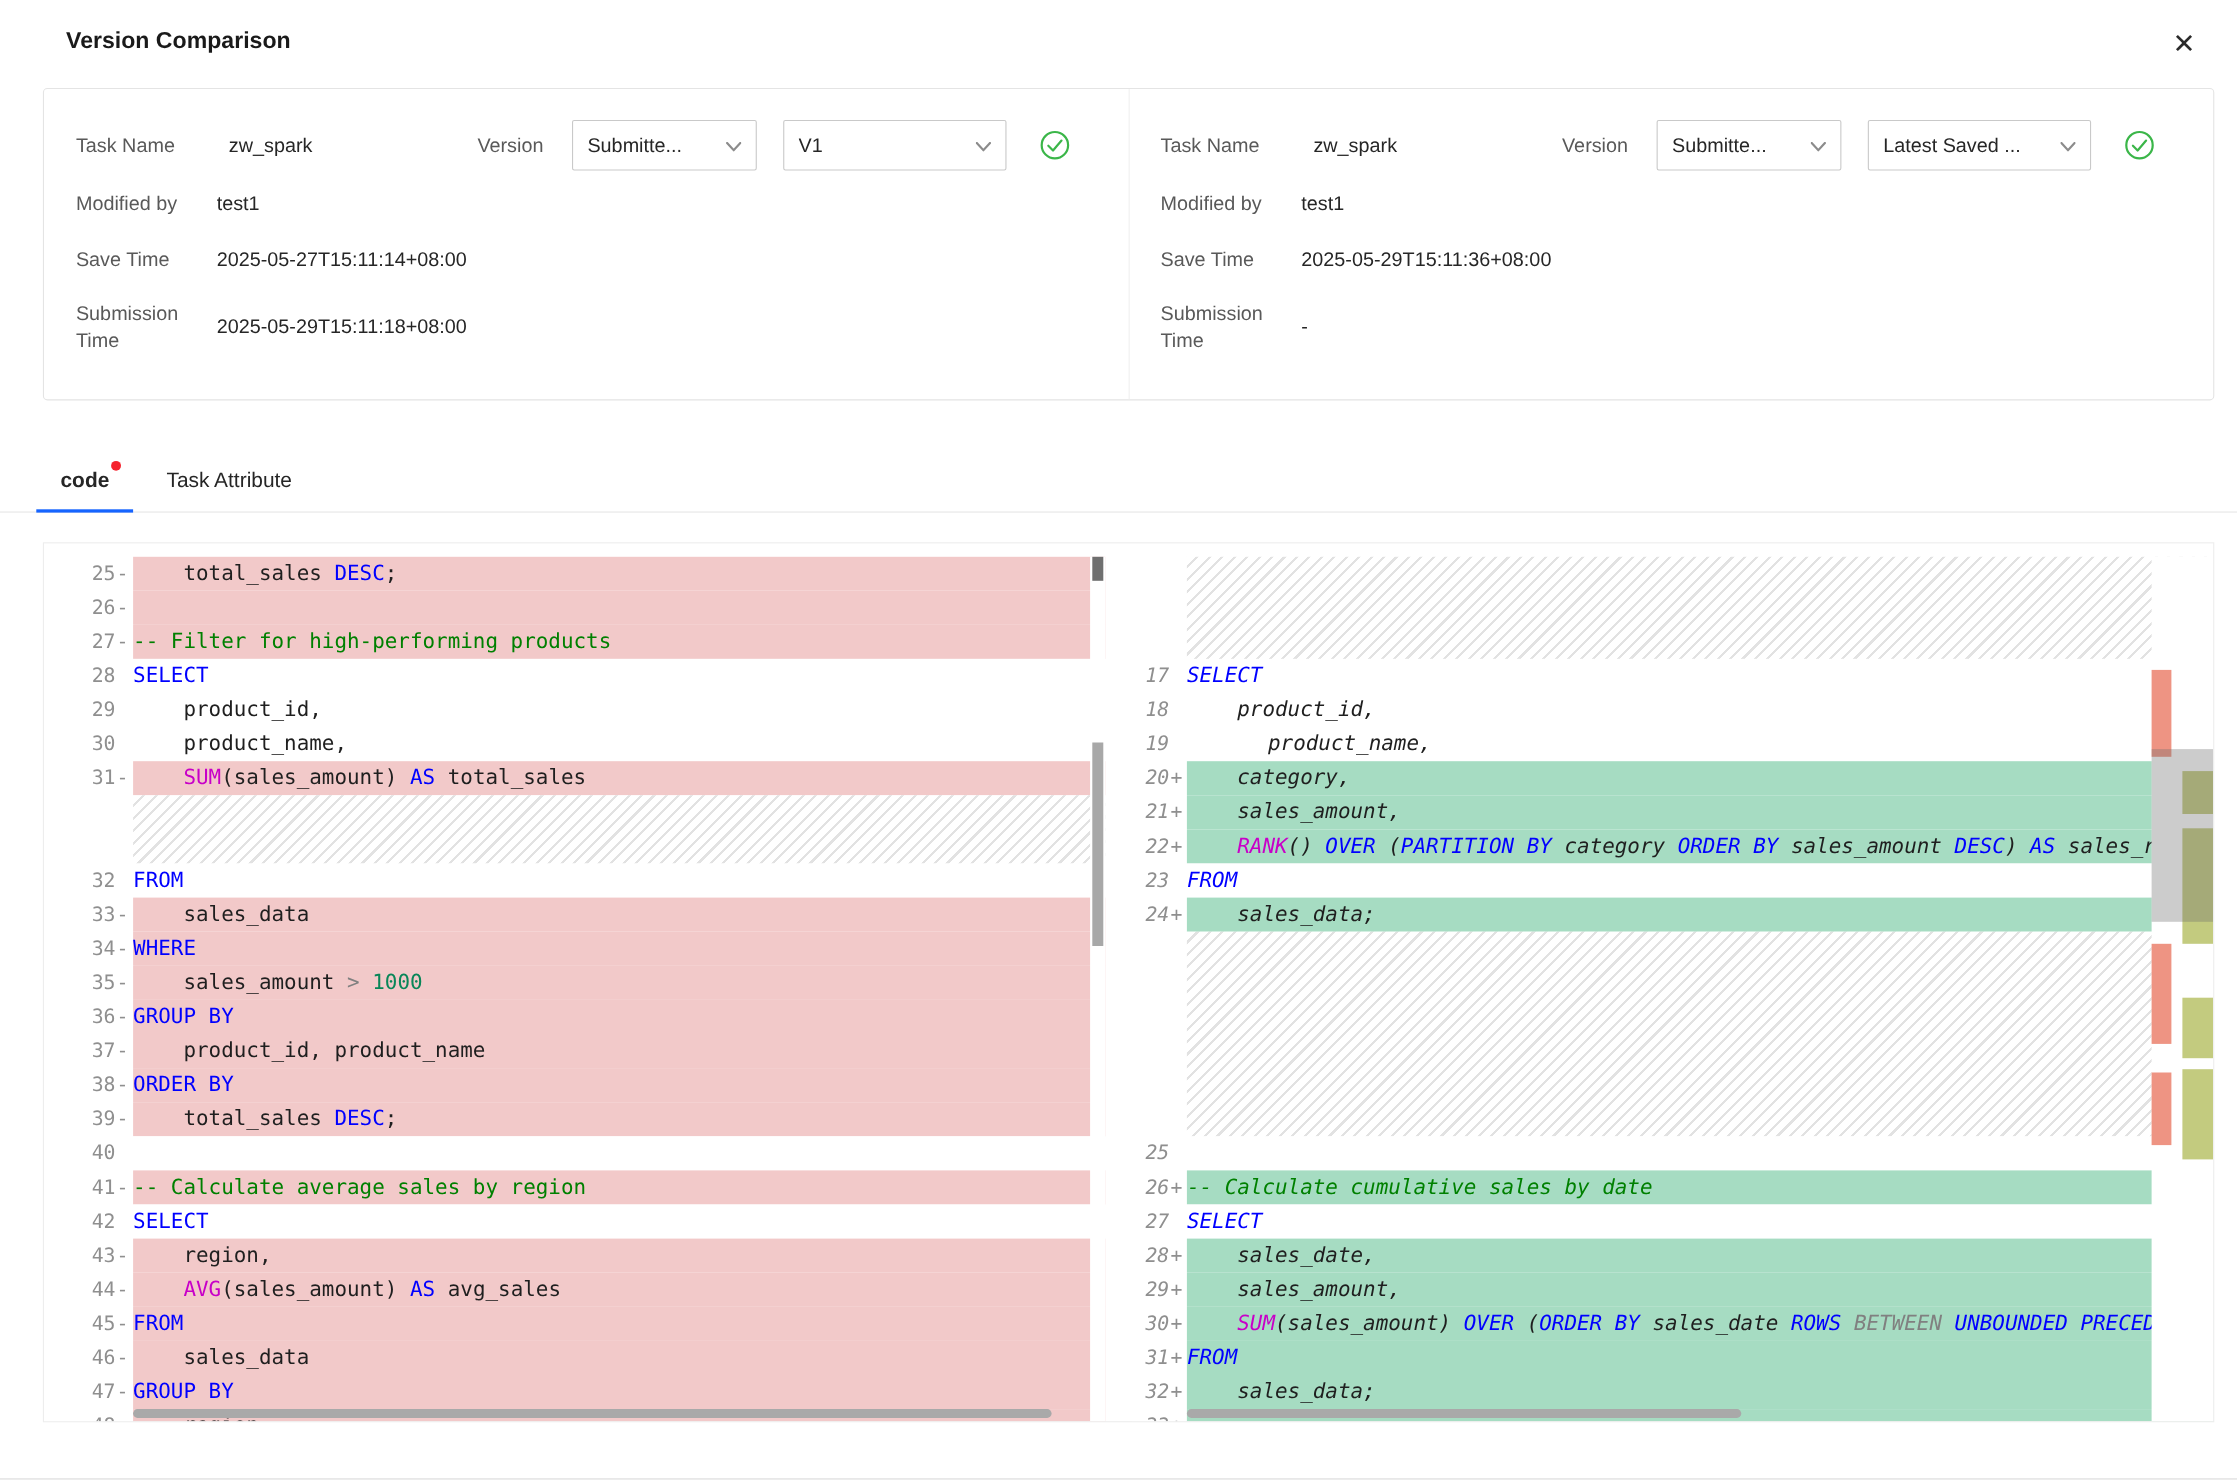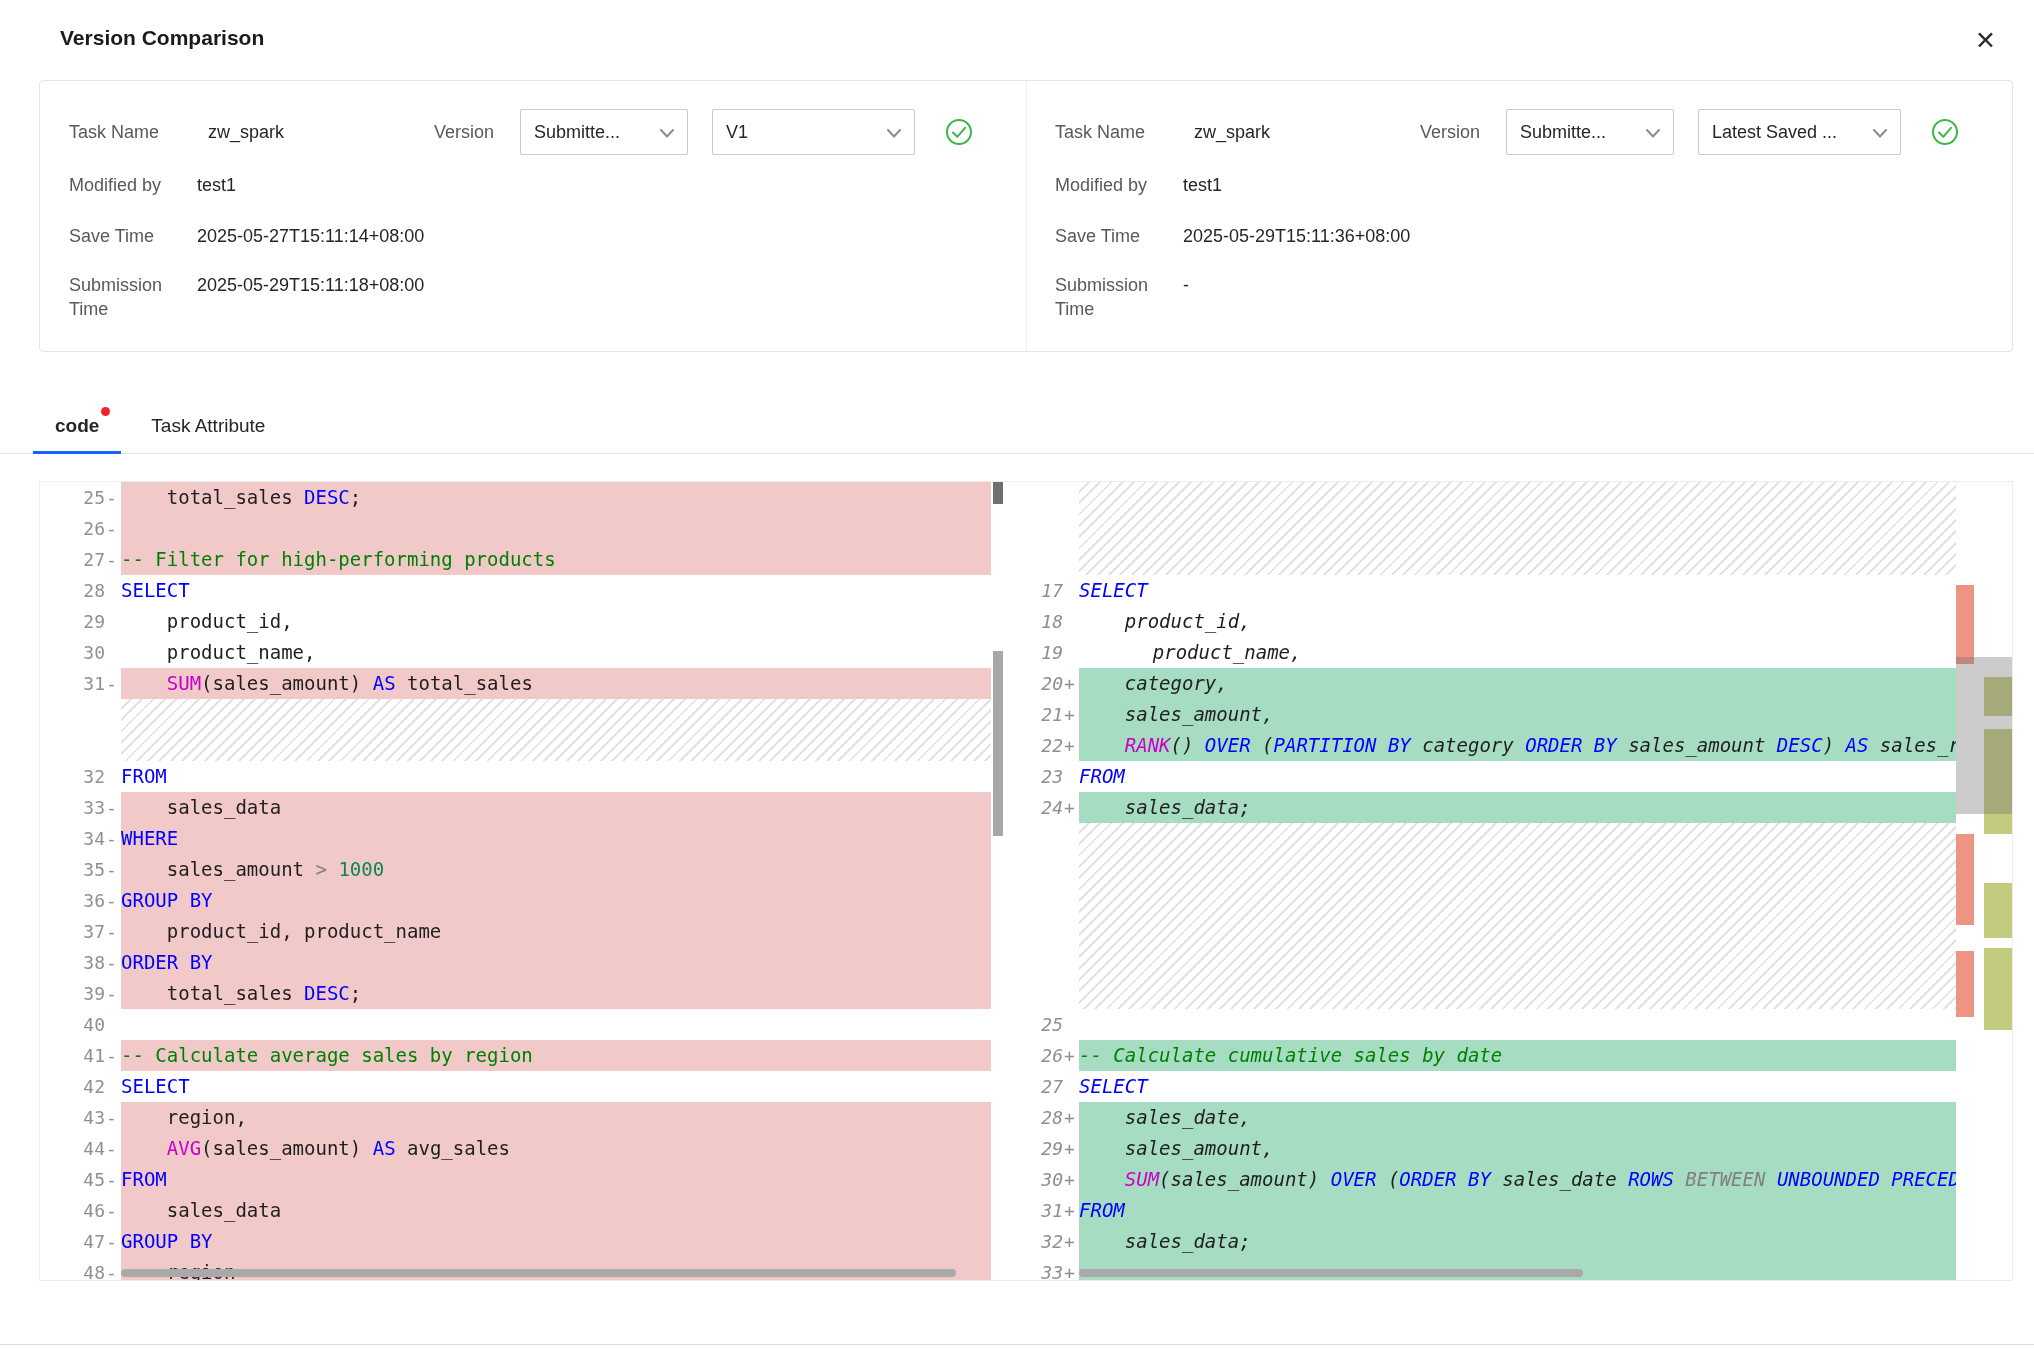--- a/index.html
+++ b/index.html
@@ -10,42 +10,42 @@
   .hdr { display:flex; justify-content:space-between; align-items:flex-start; padding:26px 38px 0 39px; }
   .hdr-title { font-size:21px; font-weight:bold; color:#1a1a1a;margin-left:21px; }
   .close-btn { font-size:25px; color:#2b2b2b; line-height:1; cursor:pointer; margin-top:2px; }
 
   
   .info-card { margin:27px 21px 0 39px; border:1px solid #e4e4e4; border-radius:4px; display:flex; }
   .ipanel { flex:1 1 0; padding:28px 10px 30px 29px; min-width:0; }
   .ipanel.right { border-left:1px solid #f0f0f0; padding-left:28px; }
   .irow { display:flex; align-items:center; min-height:28px; margin-bottom:23px; font-size:18px; }
   .irow.first { margin-bottom:16px; }
-  .irow.last { margin-bottom:0; align-items:flex-start; }
+  .irow.last { margin-bottom:12px; align-items:center; }
   .ilabel { width:128px; color:#595959; line-height:24px; flex:none; }
   .ivalue { color:#262626; line-height:24px; }
   .ivalue.tn { width:226px; flex:none;margin-left:11px; }
   .vlabel { color:#595959; width:86px; flex:none; }
   .dd { width:168px; height:46px; border:1px solid #c9c9c9; border-radius:2px; background:#fff;
         display:flex; align-items:center; justify-content:space-between; padding:0 13px; cursor:pointer; flex:none; }
   .dd .ddtext { font-size:18px; color:#262626; white-space:nowrap; overflow:hidden; }
   .dd.dd2 { width:203px; margin-left:24px; }
   .check-icon { margin-left:30px; color:var(--check); display:flex; align-items:center; flex:none; }
 
   
   .tabbar { margin-top:46px; border-bottom:1px solid #e6e6e6; display:flex; align-items:stretch; padding-left:33px; }
   .tab { position:relative; padding:0 22px; height:55px; display:flex; align-items:center; font-size:19px; color:#262626; cursor:pointer; }
   .tab.active { font-weight:bold; }
   .tab.active::after { content:''; position:absolute; left:0; right:0; bottom:-1px; height:3px; background:var(--accent); }
   .tab .dot { position:absolute; top:9px; right:11px; width:9px; height:9px; border-radius:50%; background:var(--badge); }
   .tab + .tab { margin-left:8px; }
 
   
   .diff { position:relative; margin:27px 21px 0 39px; height:800px; border:1px solid #ededed; overflow:hidden; background:#fff; }
-  .pane { position:absolute; top:0; bottom:0; overflow:hidden; background:#fff; }
+  .pane { position:absolute; top:12px; bottom:0; overflow:hidden; background:#fff; }
   .pane-left  { left:0; width:965px; }
   .pane-right { left:989px; width:983px;font-style:italic; }
   .drow { display:flex; height:31px; }
   .gut { flex:none; display:flex; background:#fff; color:#8f8f8f;
          font-family:"DejaVu Sans Mono",monospace; font-size:18px; line-height:31px; }
   .pane-left  .gut { width:81px; }
   .pane-right .gut { width:50px; }
   .gut .ln { flex:1; text-align:right; }
   .gut .sg { width:16px; text-align:left; padding-left:1px; }
   .codearea { flex:1; min-width:0; overflow:hidden; white-space:pre;

